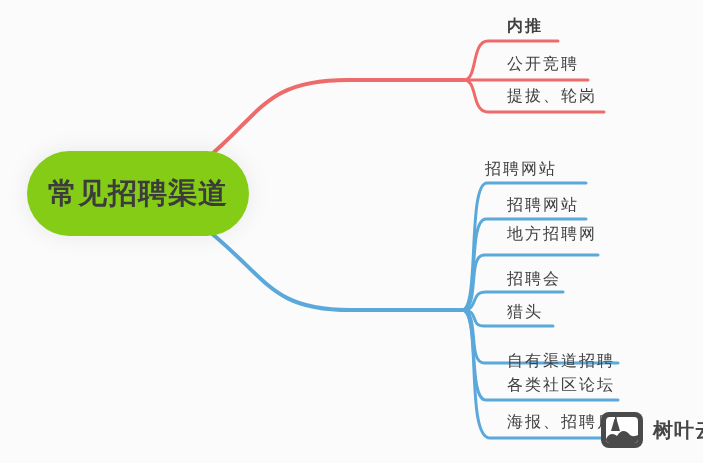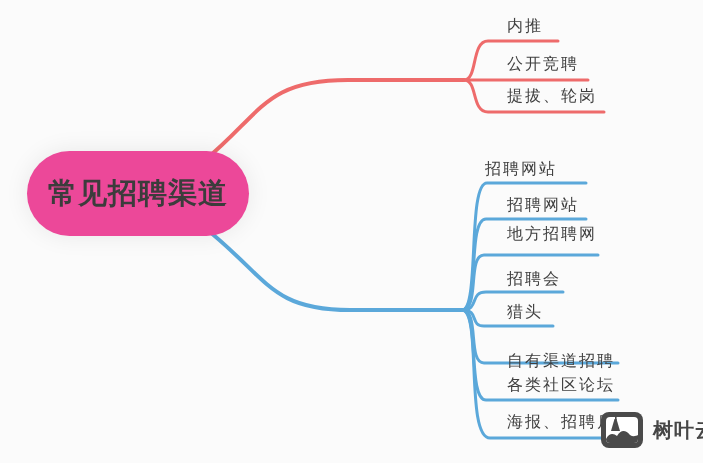--- a/index.html
+++ b/index.html
@@ -22,21 +22,21 @@
   }
   svg.connectors {
     position: absolute;
     left: 0; top: 0;
     z-index: 1;
   }
   .root-node {
     position: absolute;
     left: 27px; top: 151px;
     width: 222px; height: 85px;
-    background: #ec4899;
+    background: #84cc16;
     border-radius: 43px;
     box-shadow: 0 0 24px rgba(0,0,0,0.08);
     display: flex;
     align-items: center;
     justify-content: center;
     font-size: 29px;
     font-weight: bold;
     color: #3c3c3c;
     letter-spacing: 1px;
     white-space: nowrap;
@@ -99,21 +99,21 @@
     <path d="M 462 310 C 480 310 467 363 484 363 L 618 363" fill="none" stroke-width="3" stroke-linecap="round" stroke="#5ba8da"></path>
     <path d="M 462 310 C 480 310 467 400 486 400 L 618 400" fill="none" stroke-width="3" stroke-linecap="round" stroke="#5ba8da"></path>
     <path d="M 462 310 C 482 310 465 438 490 438 L 640 438" fill="none" stroke-width="3" stroke-linecap="round" stroke="#5ba8da"></path>
   </svg>
 
   <div class="root-node">
     <span>常见招聘渠道</span>
   </div>
 
 
-  <div class="child-label" style="left:507px; top:16px;">内推</div>
+  <div class="child-label" style="left:507px; top:16px;font-weight:bold;">内推</div>
   <div class="child-label" style="left:507px; top:54px;">公开竞聘</div>
   <div class="child-label" style="left:507px; top:86px;">提拔、轮岗</div>
 
   <div class="child-label" style="left:485px; top:159px;">招聘网站</div>
   <div class="child-label" style="left:507px; top:195px;">招聘网站</div>
   <div class="child-label" style="left:507px; top:224px;">地方招聘网</div>
   <div class="child-label" style="left:507px; top:269px;">招聘会</div>
   <div class="child-label" style="left:507px; top:302px;">猎头</div>
   <div class="child-label" style="left:507px; top:339px;margin-top:12px;">自有渠道招聘</div>
   <div class="child-label" style="left:507px; top:375px;">各类社区论坛</div>

